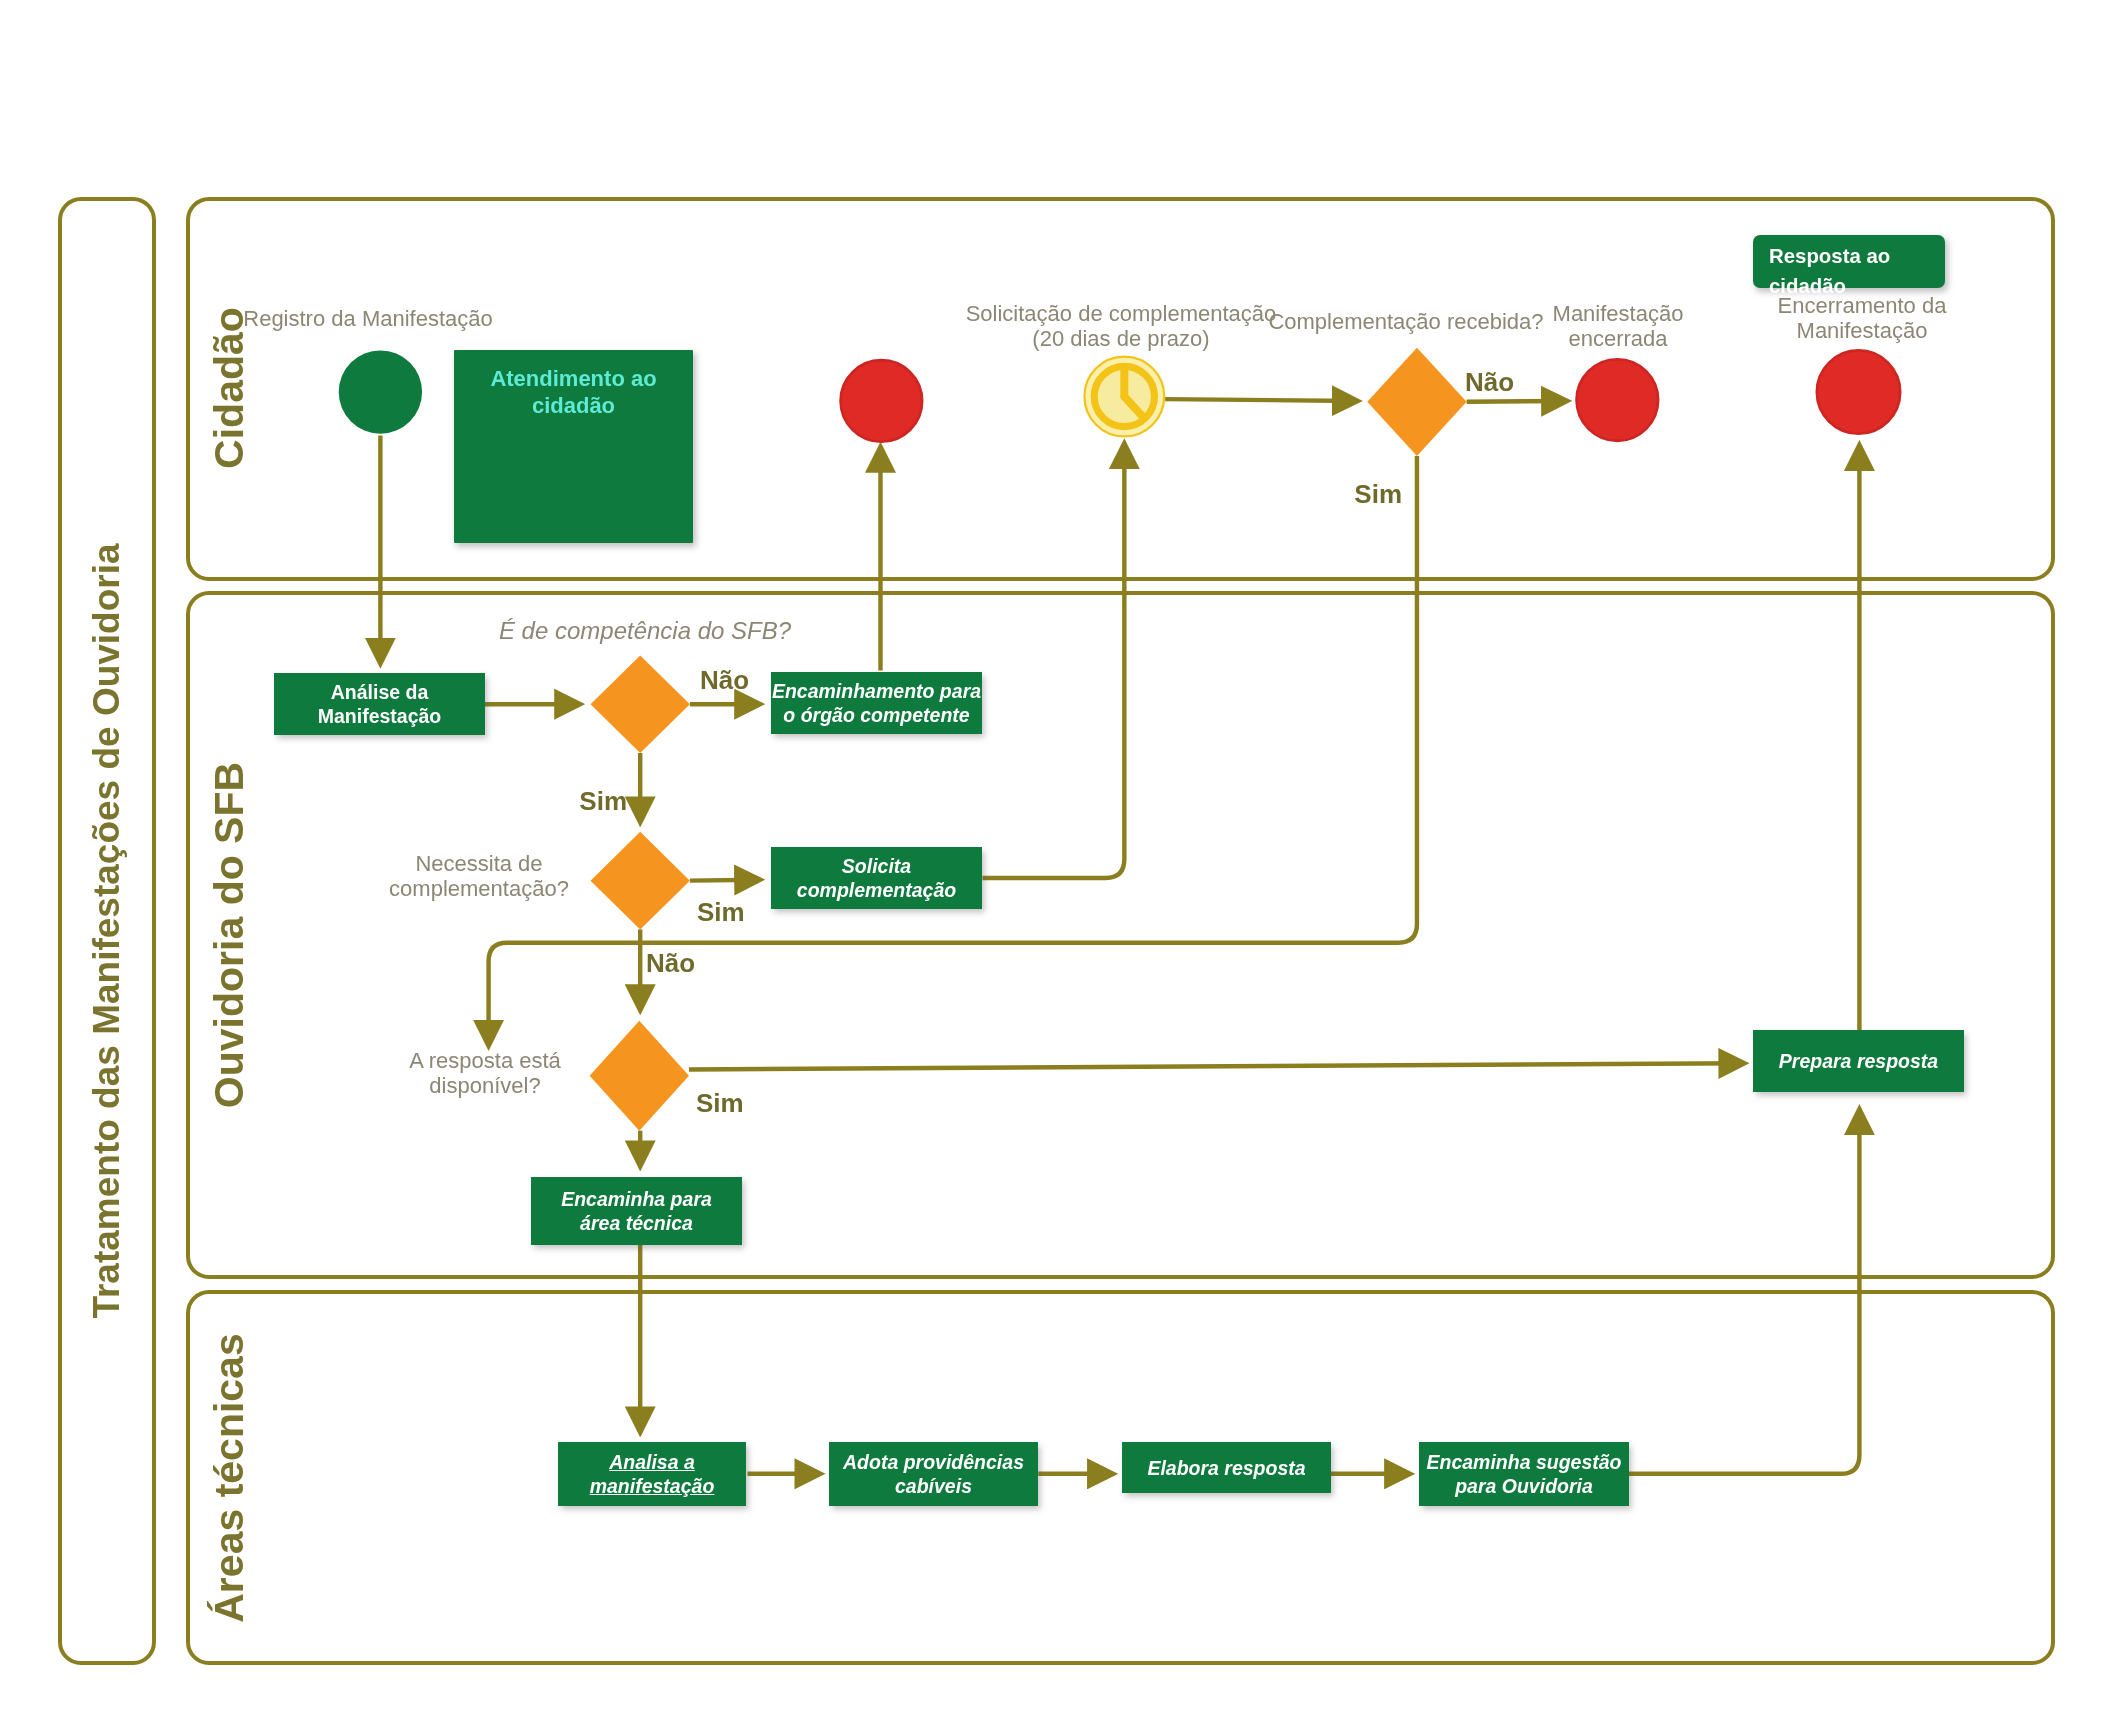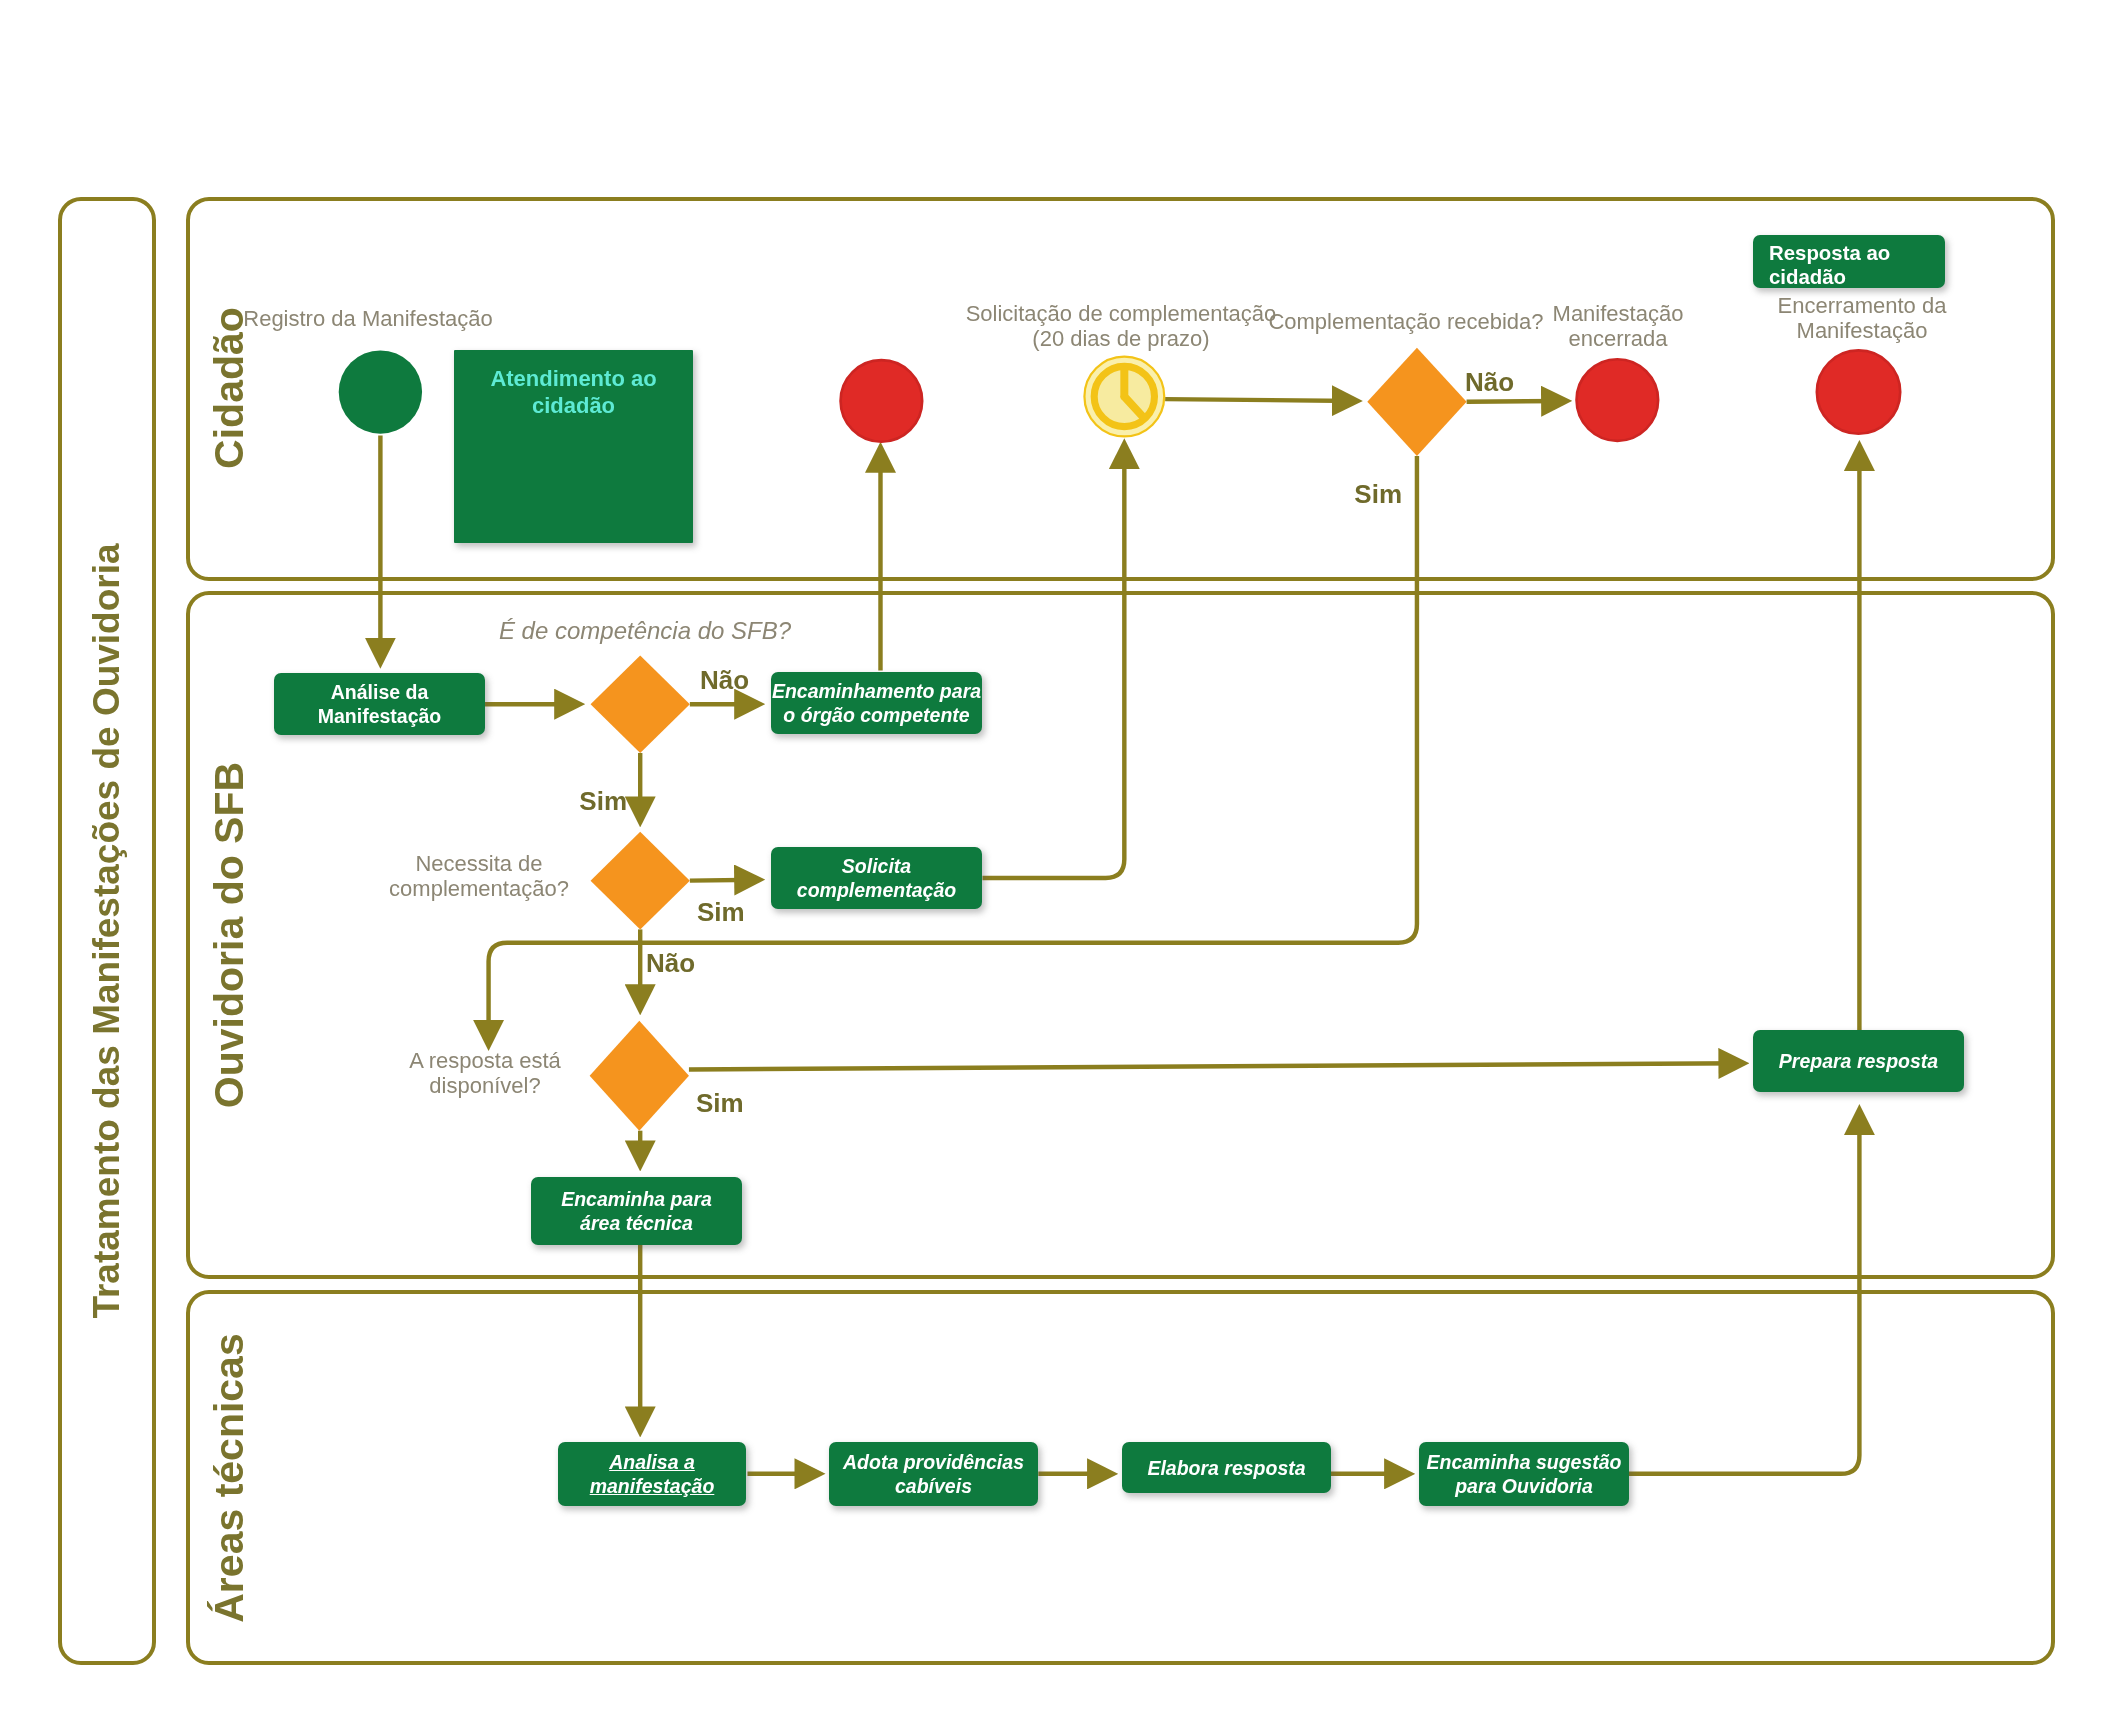--- a/index.html
+++ b/index.html
@@ -33,38 +33,38 @@
   .caption{
     position:absolute;color:var(--caption);font-size:22px;line-height:25px;
     text-align:center;white-space:pre-line;transform:translateX(-50%);
   }
   .caption.it{font-style:italic;font-size:24px;}
   .yn{
     position:absolute;color:var(--olive-dark);font-weight:800;font-size:26px;
     white-space:nowrap;
   }
   .pbox{
-    position:absolute;background:var(--green);color:#ffffff;border-radius:7px;
+    position:absolute;background:var(--green);color:#ffffff;border-radius:0;
     display:flex;align-items:center;justify-content:center;text-align:center;
     font-size:19.5px;font-weight:700;line-height:24px;white-space:pre-line;
     box-shadow:2.7px 3.5px 6.2px rgba(80,80,80,0.35);box-sizing:border-box;
   }
   .pbox.it{font-style:italic;}
   .bigbox{
     position:absolute;background:var(--green);color:#5eead4;border-radius:1px;
     box-shadow:2.7px 3.5px 6.2px rgba(80,80,80,0.35);box-sizing:border-box;
     padding-top:16px;
   }
   .bigbox .btitle{font-size:22px;font-weight:800;text-align:center;line-height:26.6px;}
   .bigbox .items{margin-top:8.9px;padding-left:84px;}
   .bigbox .items div{font-size:21px;font-weight:700;line-height:26px;}
   .leftbox{
     position:absolute;background:var(--green);color:#ffffff;border-radius:7px;
     box-shadow:2.7px 3.5px 6.2px rgba(80,80,80,0.35);box-sizing:border-box;
-    font-size:20.4px;font-weight:800;line-height:24px;white-space:pre-line;
+    font-size:20.4px;font-weight:800;line-height:30px;white-space:pre-line;
     padding:6.2px 0 0 16px;text-align:left;
   }
 </style>
 </head>
 <body>
 
 <div id="canvas">
 
 
   <div class="frame" style="left:58px;top:197px;width:98px;height:1468px;"></div>

